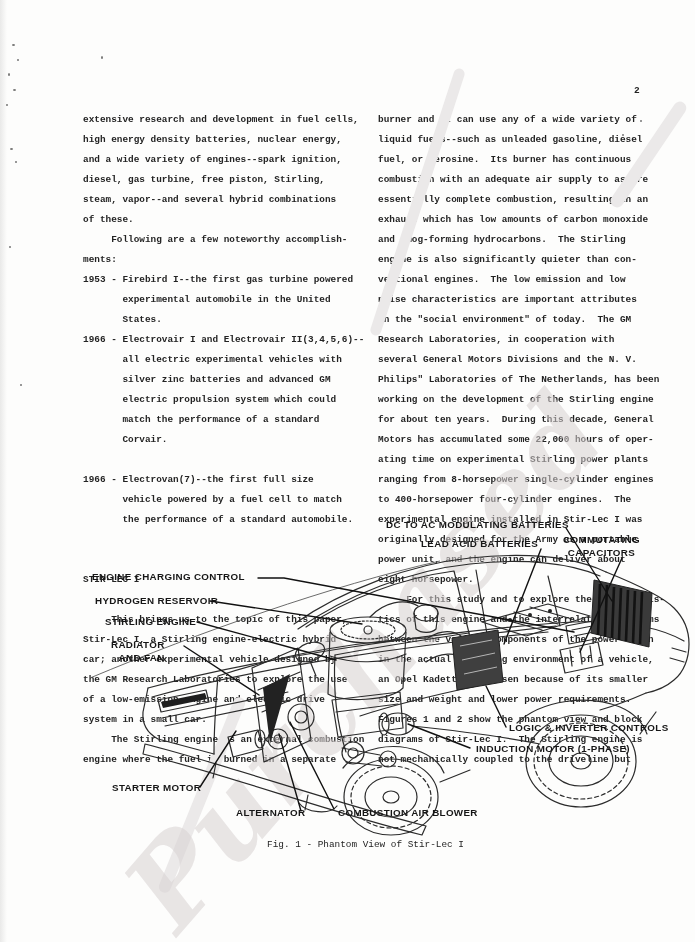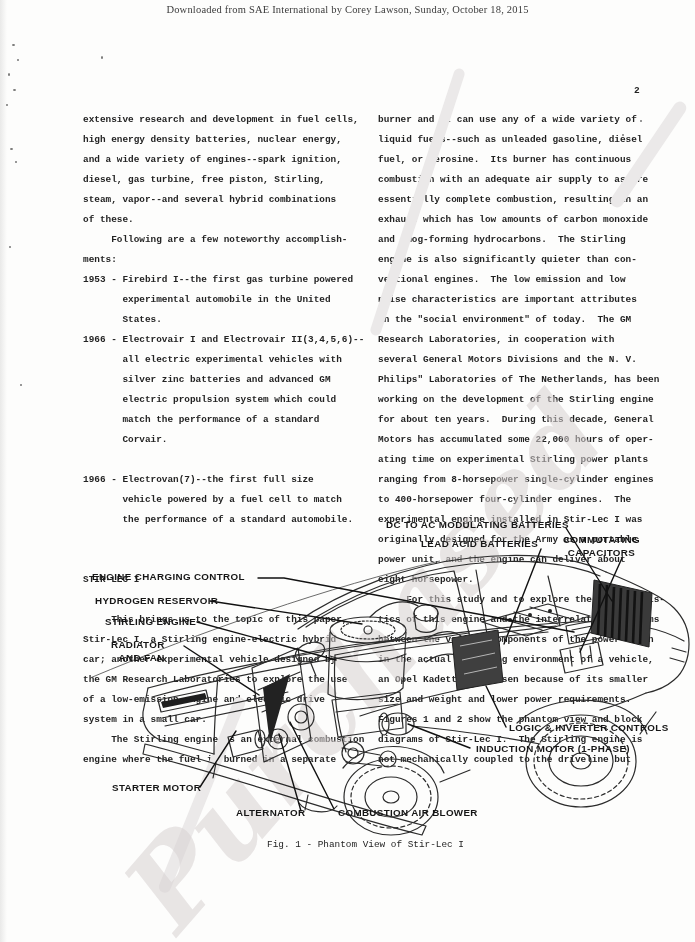--- a/index.html
+++ b/index.html
@@ -26,21 +26,20 @@
   .fig-label.ctr{text-align:center;}
   .caption{position:absolute;left:267px;top:839px;font-family:"Liberation Mono","DejaVu Sans Mono",monospace;
     font-weight:normal;font-size:9.4px;color:#232323;z-index:3;}
   svg{position:absolute;left:0;top:0;}
 </style>
 </head>
 <body>
 
 <div class="page">
 
-  <div class="hdr">Downloaded from SAE International by Corey Lawson, Sunday, October 18, 2015</div>
   <div class="pagenum">2</div>
 
   <div>
     <div class="speck" style="left:12px;top:44px;width:3px;height:2px;"></div>
     <div class="speck" style="left:17px;top:59px;width:2px;height:2px;"></div>
     <div class="speck" style="left:8px;top:73px;width:2px;height:3px;"></div>
     <div class="speck" style="left:13px;top:89px;width:3px;height:2px;"></div>
     <div class="speck" style="left:6px;top:104px;width:2px;height:2px;"></div>
     <div class="speck" style="left:10px;top:148px;width:3px;height:2px;"></div>
     <div class="speck" style="left:15px;top:161px;width:2px;height:2px;"></div>

